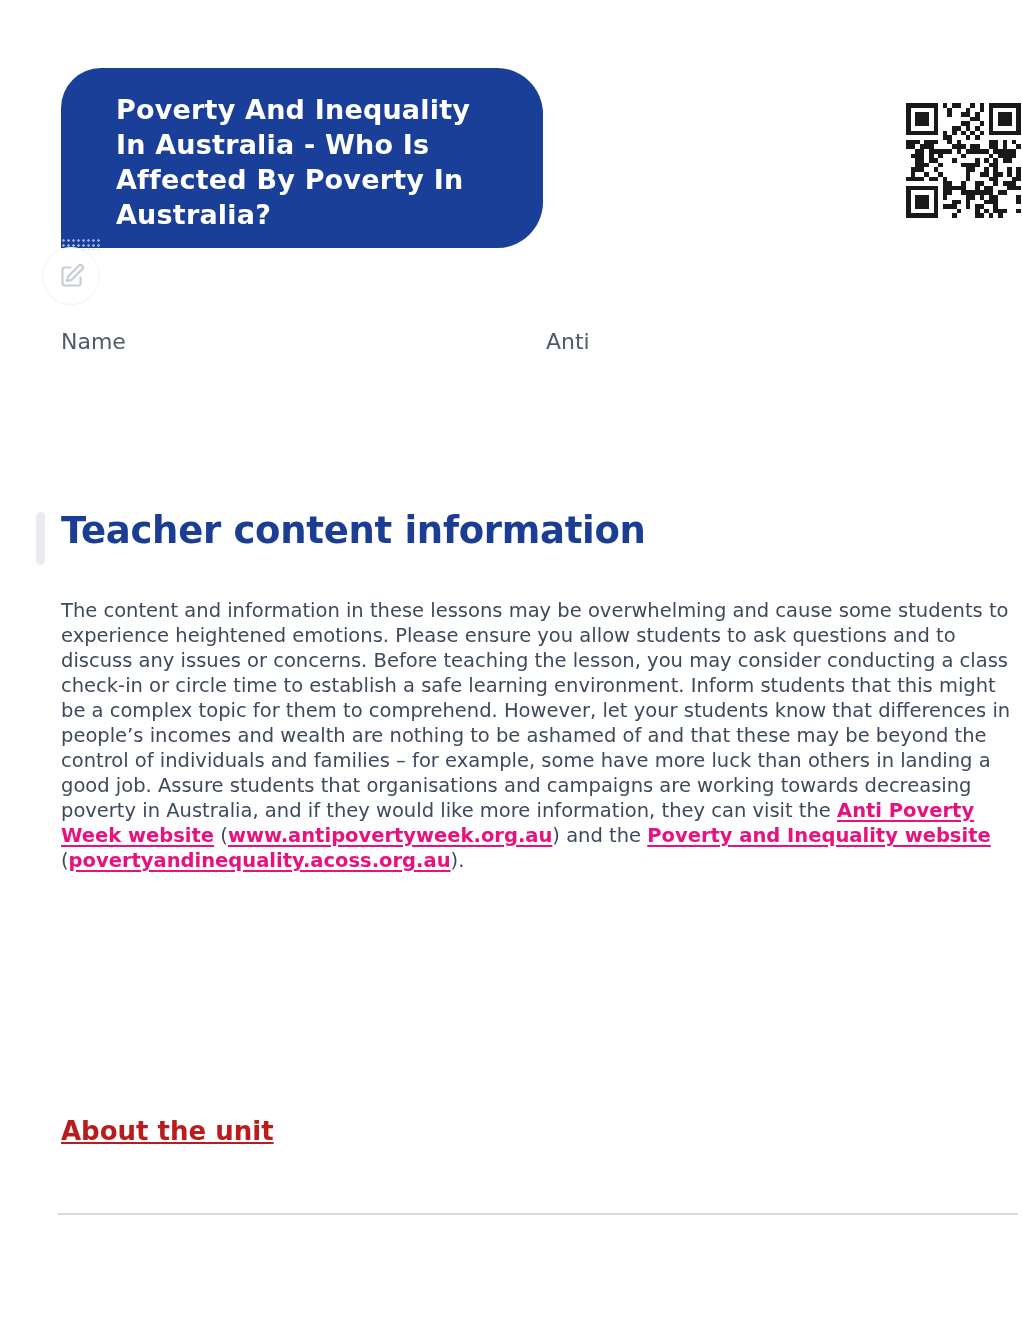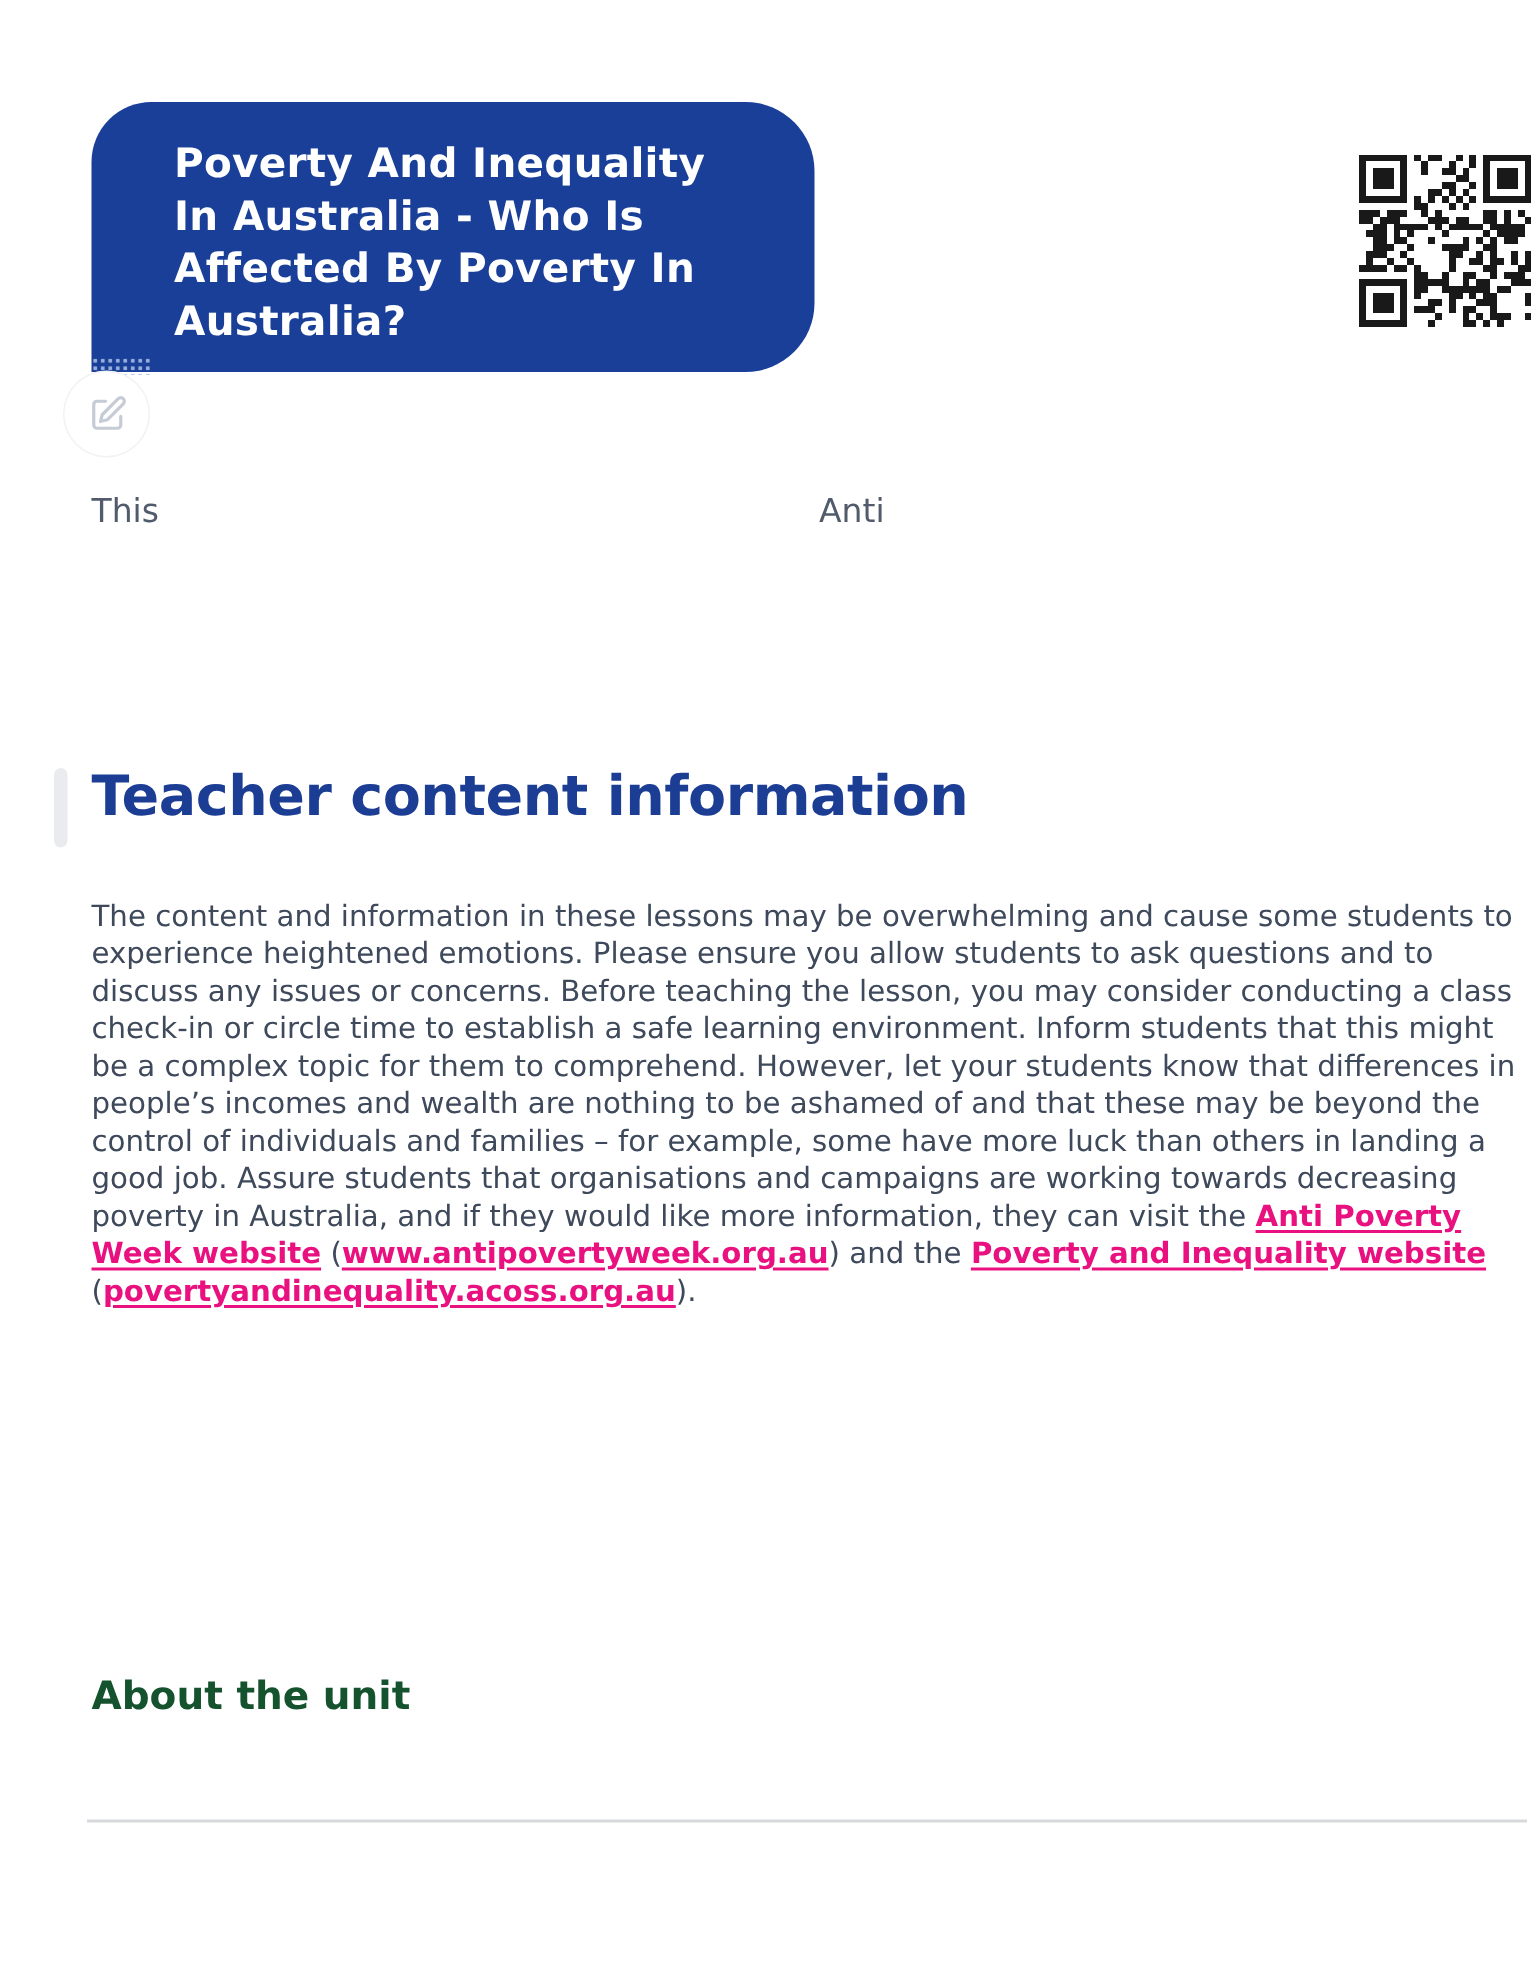--- a/index.html
+++ b/index.html
@@ -120,21 +120,22 @@
     text-underline-offset: 3px;
     cursor: pointer;
   }
 
   .sub-title {
     position: absolute;
     left: 33px; top: 1116px;
     margin: 0;
     font-size: 26px;
     font-weight: bold;
-    color: #14532d;
+    color: #b91c1c;
+    text-decoration: underline;
   }
 </style>
 </head>
 <body>
 
 <div class="page">
 
   <div class="header-card">
     <h1>Poverty And Inequality In Australia - Who Is Affected By Poverty In Australia?</h1>
   </div>
@@ -358,21 +359,21 @@
 
   <div class="edit-button" role="button">
     <span>
       <svg width="27" height="27" viewBox="0 0 24 24" fill="none" stroke="#c6ccd6" stroke-width="1.9" stroke-linecap="round" stroke-linejoin="round">
         <path d="M11 4H6a2 2 0 0 0-2 2v12a2 2 0 0 0 2 2h12a2 2 0 0 0 2-2v-5"></path>
         <path d="M18.5 2.5a2.121 2.121 0 0 1 3 3L12 15l-4 1 1-4 9.5-9.5z"></path>
       </svg>
     </span>
   </div>
 
-  <span class="field-label name">This</span>
+  <span class="field-label name">Name</span>
   <span class="field-label class">Anti</span>
 
   <div class="accent-bar"></div>
   <h2 class="section-title">Teacher content information</h2>
 
   <div class="page-line"></div>
 
   <p class="body-copy teacher-body" id="teacher-body"><span>The content and information in these lessons may be overwhelming and cause some students to experience heightened emotions. Please ensure you allow students to ask questions and to discuss any issues or concerns. Before teaching the lesson, you may consider conducting a class check-in or circle time to establish a safe learning environment. Inform students that this might be a complex topic for them to comprehend. However, let your students know that differences in people’s incomes and wealth are nothing to be ashamed of and that these may be beyond the control of individuals and families – for example, some have more luck than others in landing a good job. Assure students that organisations and campaigns are working towards decreasing poverty in Australia, and if they would like more information, they can visit the </span><a class="lnk">Anti Poverty Week website</a><span> (</span><a class="lnk">www.antipovertyweek.org.au</a><span>) and the </span><a class="lnk">Poverty and Inequality website</a><span> (</span><a class="lnk">povertyandinequality.acoss.org.au</a><span>).</span></p>
 
   <h3 class="sub-title">About the unit</h3>

